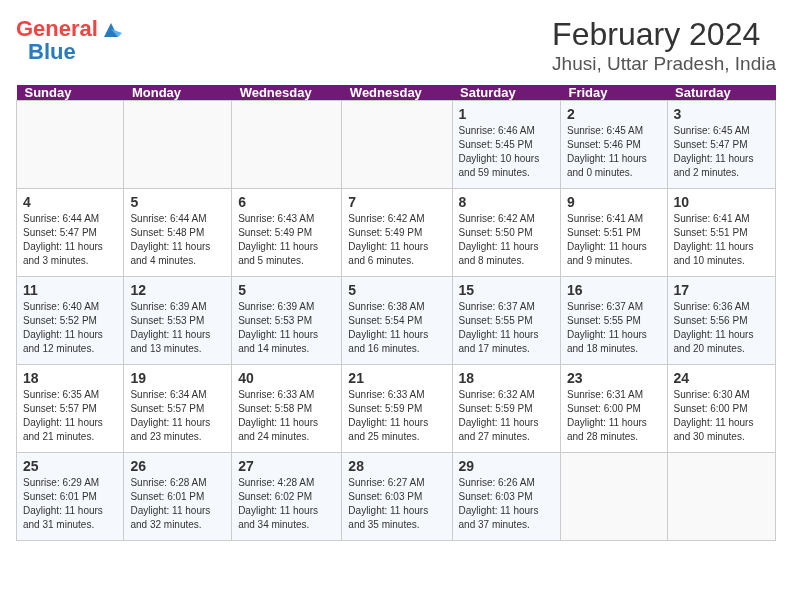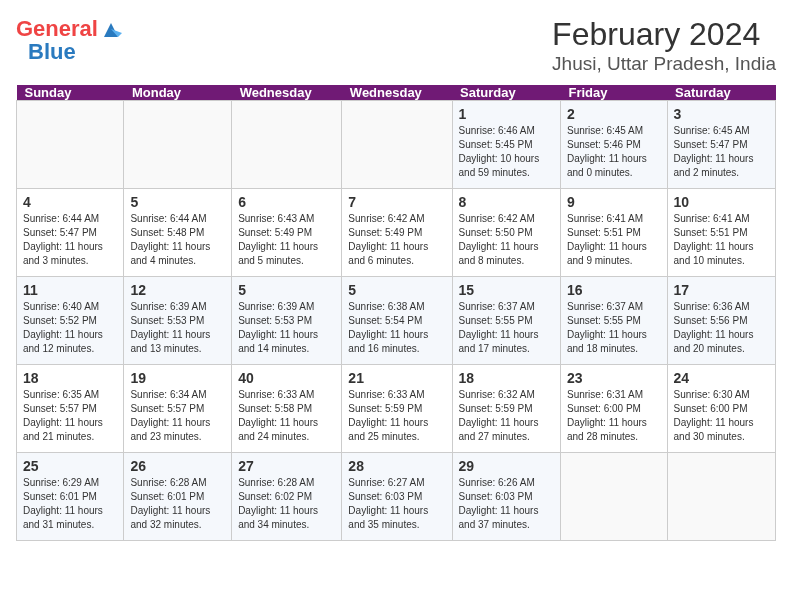--- a/index.html
+++ b/index.html
@@ -275,21 +275,21 @@
 Daylight: 11 hours and 31 minutes.</div>
         </td>
         <td>
           <span class="day-number">26</span>
           <div class="day-info">Sunrise: 6:28 AM
 Sunset: 6:01 PM
 Daylight: 11 hours and 32 minutes.</div>
         </td>
         <td>
           <span class="day-number">27</span>
-          <div class="day-info">Sunrise: 6:28 AM
+          <div class="day-info">Sunrise: 4:28 AM
 Sunset: 6:02 PM
 Daylight: 11 hours and 34 minutes.</div>
         </td>
         <td>
           <span class="day-number">28</span>
           <div class="day-info">Sunrise: 6:27 AM
 Sunset: 6:03 PM
 Daylight: 11 hours and 35 minutes.</div>
         </td>
         <td>

